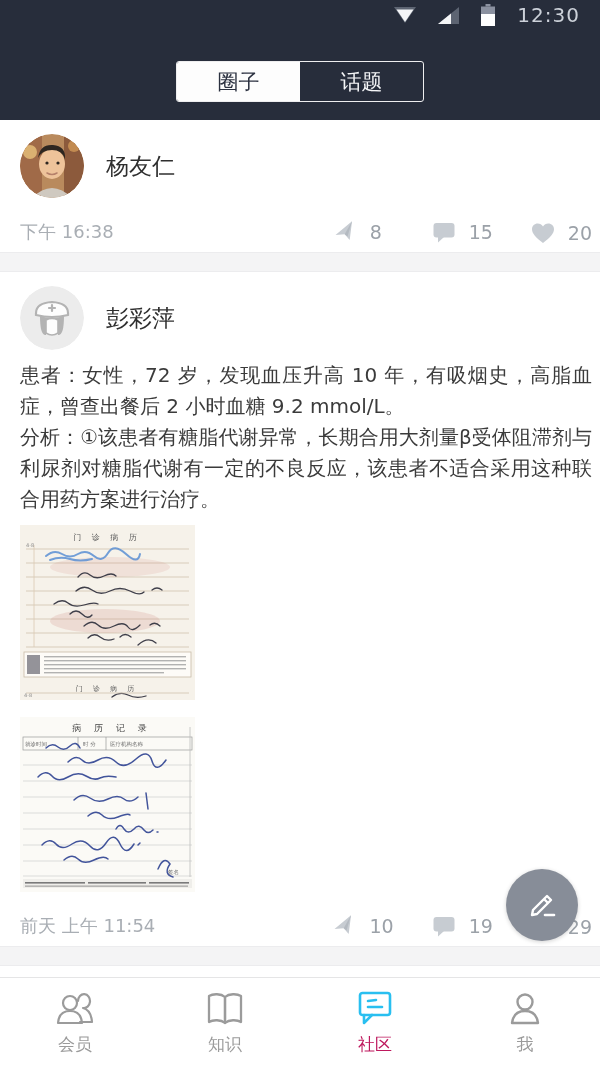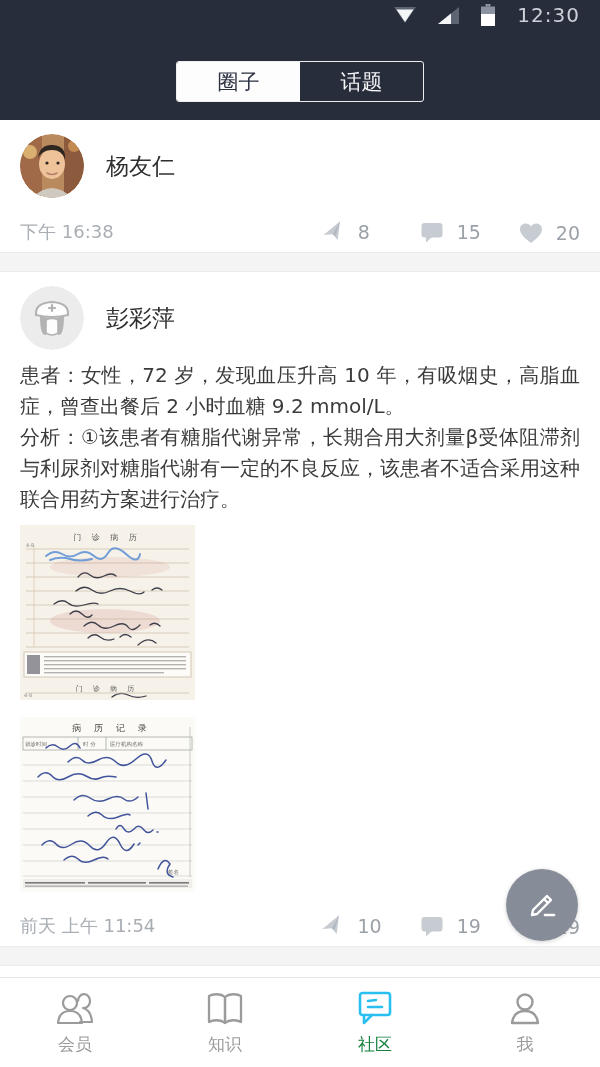--- a/index.html
+++ b/index.html
@@ -12,21 +12,21 @@
   .status-bar { position:absolute; top:0; left:0; width:100%; height:30px; display:flex; align-items:center; justify-content:flex-end; gap:22px; padding:0 20px 0 0; }
   .status-bar svg { display:block; }
   .status-time { color:#ccd1d9; font-size:20px; letter-spacing:1px; }
   .seg-control { position:absolute; top:61px; left:176px; width:248px; height:41px; display:flex; border:1px solid rgba(255,255,255,0.92); border-radius:3px; overflow:hidden; }
   .seg { flex:1; display:flex; align-items:center; justify-content:center; font-size:21px; cursor:pointer; }
   .seg.active { background:#fdfdfd; color:#2b3140; }
   .seg.inactive { background:transparent; color:#f5f6f8; }
 
   
   .feed { position:absolute; top:120px; left:0; width:600px; height:857px; overflow:hidden; background:#fff; }
-  .post { background:#fff; padding:14px 20px 8px 20px; }
+  .post { background:#fff; padding:14px 8px 8px 20px; }
   .post-head { display:flex; align-items:center; height:64px; }
   .avatar { width:64px; height:64px; border-radius:50%; overflow:hidden; flex:0 0 64px; }
   .avatar svg { display:block; }
   .author { margin-left:22px; font-size:23px; font-weight:500; color:#2f2f2f; }
   .post-body { margin-top:10px; }
   .post-body p { font-size:20px; line-height:31px; color:#3b3b3b; text-align:justify; }
   .post-images { margin-top:10px; display:flex; gap:17px;flex-direction:column; }
   .record-img { width:175px; height:175px; flex:0 0 175px; overflow:hidden; }
   .post-foot { margin-top:12px; height:34px; display:flex; align-items:flex-end; }
   .post-time { font-size:18px; color:#a9aeb4; }
@@ -36,21 +36,21 @@
   .stat svg { display:block; }
   .divider { height:20px; background:#f4f4f5; border-top:1px solid #ececee; border-bottom:1px solid #ececee; }
 
   
   .fab { position:absolute; left:506px; top:869px; width:72px; height:72px; border-radius:50%; background:#878d98; display:flex; align-items:center; justify-content:center; z-index:40; cursor:pointer; box-shadow:0 1px 4px rgba(0,0,0,0.18); }
 
   
   .bottom-nav { position:absolute; left:0; bottom:0; width:600px; height:90px; background:#fff; border-top:1px solid #e5e5e6; display:flex; z-index:50; }
   .nav-item { flex:1; display:flex; flex-direction:column; align-items:center; justify-content:center; gap:7px; cursor:pointer; }
   .nav-item .nav-label { font-size:17px; color:#9b9b9b; }
-  .nav-item.active .nav-label { color:#15803d; }
+  .nav-item.active .nav-label { color:#be185d; }
   .nav-icon { height:36px; display:flex; align-items:flex-end; }
 
   .ink { fill:none; stroke:#42549b; stroke-width:1.5; stroke-linecap:round; }
   .inkd { fill:none; stroke:#3f3f4a; stroke-width:1.3; stroke-linecap:round; }
   .inkb { fill:none; stroke:#5b8fd4; stroke-width:2; stroke-linecap:round; opacity:0.85; }
 </style>
 </head>
 <body>
 
 <div class="phone">

